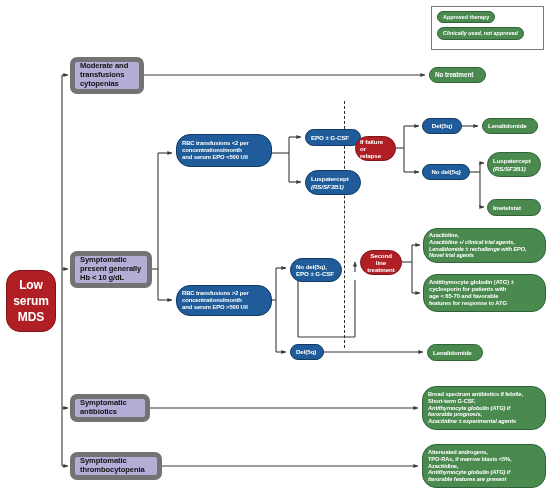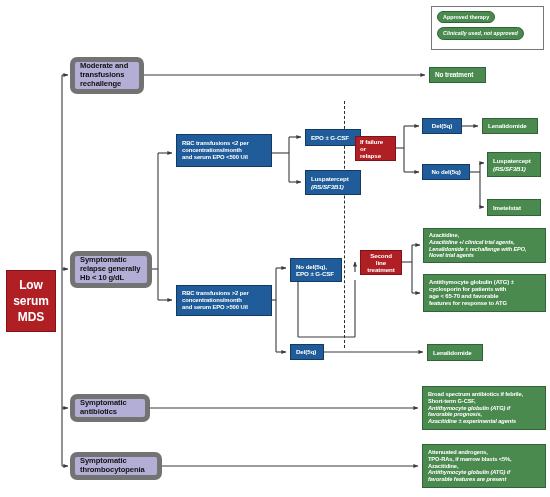--- a/index.html
+++ b/index.html
@@ -12,21 +12,21 @@
   #canvas{position:relative;width:550px;height:497px;}
 
   svg#wires{position:absolute;left:0;top:0;width:550px;height:497px;}
 
   .node{
     position:absolute;
     box-sizing:border-box;
     display:flex;
     flex-direction:column;
     justify-content:center;
-    border-radius:0;
+    border-radius:14px;
     color:#ffffff;
     font-weight:bold;
     line-height:1.18;
     letter-spacing:-0.1px;
     padding:3px 5px;
   }
   .node .ln{display:block;}
   .node .ital{font-style:italic;font-weight:bold;}
 
   
@@ -166,26 +166,26 @@
 
   <div class="node red" style="left:6px;top:270px;width:50px;height:62px;font-size:12px;line-height:1.35;align-items:center;">
     <span class="ln">Low</span>
     <span class="ln">serum</span>
     <span class="ln">MDS</span>
   </div>
 
   <div class="node purple" style="left:70px;top:57px;width:74px;height:37px;font-size:7.6px;">
     <span class="ln">Moderate and</span>
     <span class="ln">transfusions</span>
-    <span class="ln">rechallenge</span>
+    <span class="ln">cytopenias</span>
   </div>
 
   <div class="node purple" style="left:70px;top:251px;width:82px;height:37px;font-size:7.6px;">
     <span class="ln">Symptomatic</span>
-    <span class="ln">relapse generally</span>
+    <span class="ln">present generally</span>
     <span class="ln">Hb &lt; 10 g/dL</span>
   </div>
 
   <div class="node purple" style="left:70px;top:394px;width:80px;height:28px;font-size:7.6px;">
     <span class="ln">Symptomatic</span>
     <span class="ln">antibiotics</span>
   </div>
 
   <div class="node purple" style="left:70px;top:452px;width:92px;height:28px;font-size:7.6px;">
     <span class="ln">Symptomatic</span>

